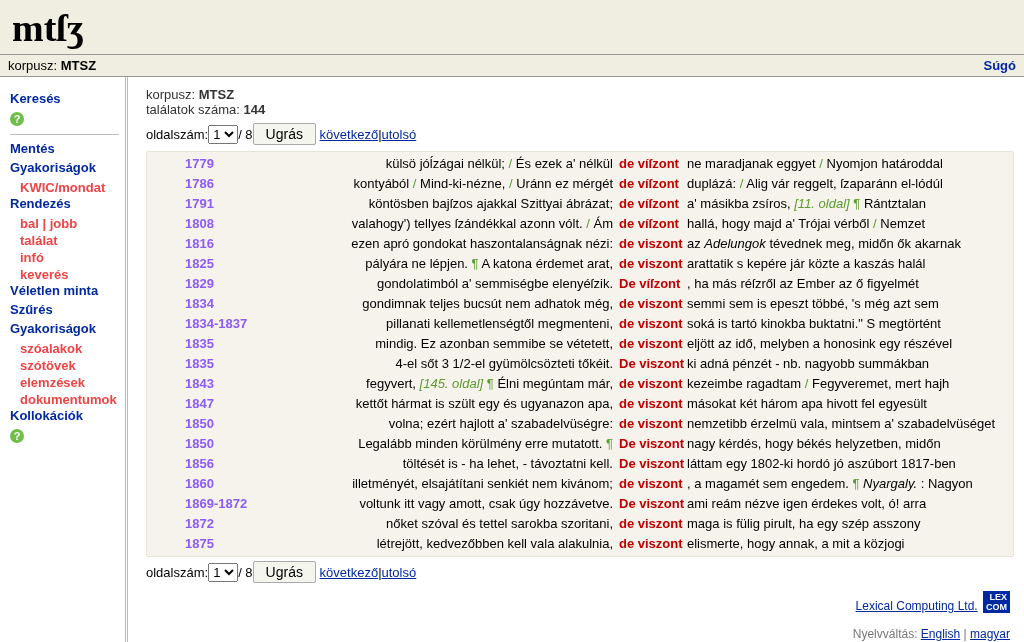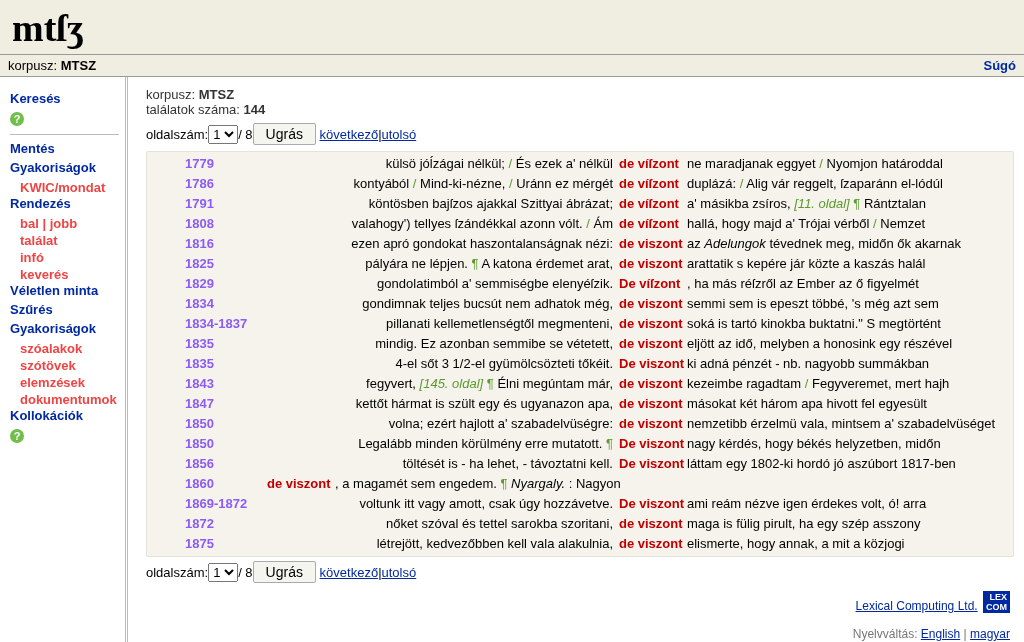--- a/index.html
+++ b/index.html
@@ -192,20 +192,21 @@
           <span class="rightc">nagy kérdés, hogy békés helyzetben, midőn</span>
         </div>
         <div class="row">
           <span class="year">1856</span>
           <span class="leftc">töltését is - ha lehet, - távoztatni kell.</span>
           <span class="kw">De viszont</span>
           <span class="rightc">láttam egy 1802-ki hordó jó aszúbort 1817-ben</span>
         </div>
         <div class="row">
           <span class="year">1860</span>
+          <span class="leftc">illetményét, elsajátítani senkiét nem kivánom;</span>
           <span class="kw">de viszont</span>
           <span class="rightc">, a magamét sem engedem. <span class="pilcrow">¶</span> <span class="ital">Nyargaly.</span> : Nagyon</span>
         </div>
         <div class="row">
           <span class="year">1869-1872</span>
           <span class="leftc">voltunk itt vagy amott, csak úgy hozzávetve.</span>
           <span class="kw">De viszont</span>
           <span class="rightc">ami reám nézve igen érdekes volt, ó! arra</span>
         </div>
         <div class="row">

